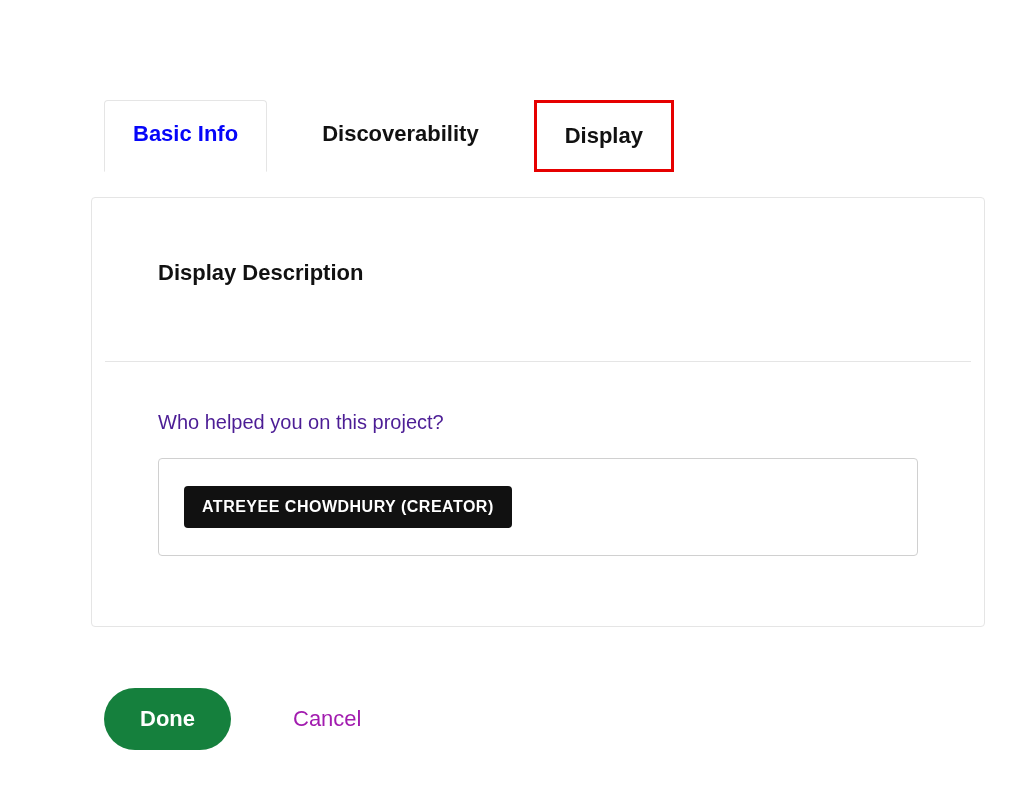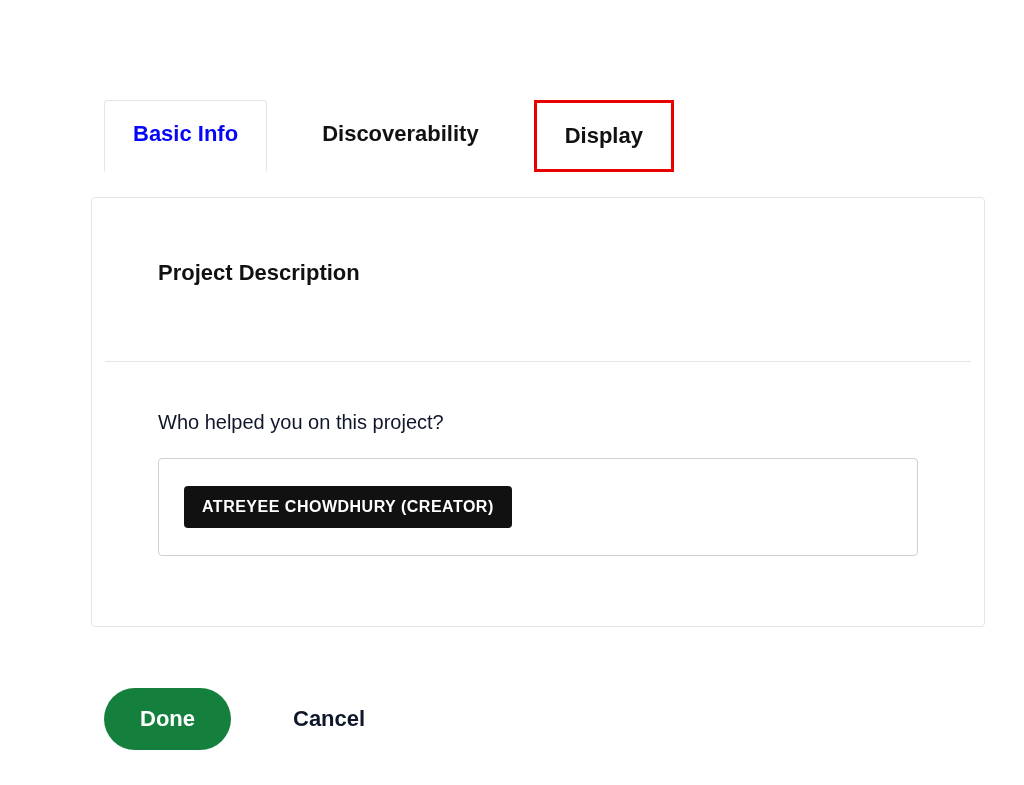--- a/index.html
+++ b/index.html
@@ -54,21 +54,21 @@
       border-top: 1px solid #e5e5e5;
     }
     .section-title {
       font-size: 22px;
       font-weight: 700;
       color: #111;
       margin-bottom: 18px;
     }
     .section-subtitle {
       font-size: 20px;
-      color: #0f172a;
+      color: #4c1d95;
       margin-bottom: 24px;
     }
     .description-textarea {
       width: 100%;
       height: 148px;
       border: 1px solid #555;
       border-radius: 2px;
       padding: 18px 20px;
       font-size: 20px;
       font-family: inherit;
@@ -109,37 +109,37 @@
       font-size: 22px;
       font-weight: 700;
       padding: 18px 36px;
       border-radius: 999px;
       cursor: pointer;
     }
     .btn-cancel {
       background: none;
       border: none;
       font-size: 22px;
-      font-weight: 700;
-      color: #0f172a;
+      font-weight: 400;
+      color: #a21caf;
       cursor: pointer;
     }
   </style>
 </head>
 <body>
 
 <div class="tabs">
   <div class="tab active">Basic Info</div>
   <div class="tab">Discoverability</div>
   <div class="tab highlighted">Display</div>
 </div>
 
 <div class="panel">
   <div class="section">
-    <div class="section-title">Project Description</div>
+    <div class="section-title">Display Description</div>
   </div>
   <div class="section">
     <div class="section-subtitle">Who helped you on this project?</div>
     <div class="coowner-container">
       <span class="coowner-chip">ATREYEE CHOWDHURY (CREATOR)</span>
     </div>
   </div>
 </div>
 
 <div class="button-row">

